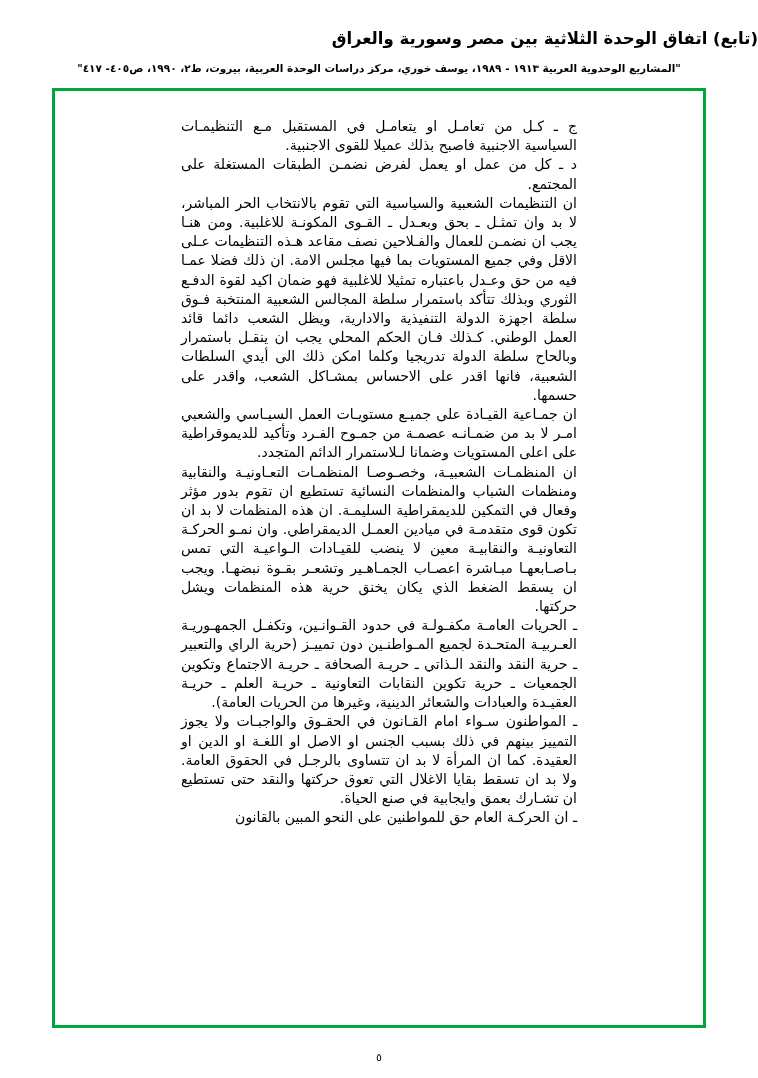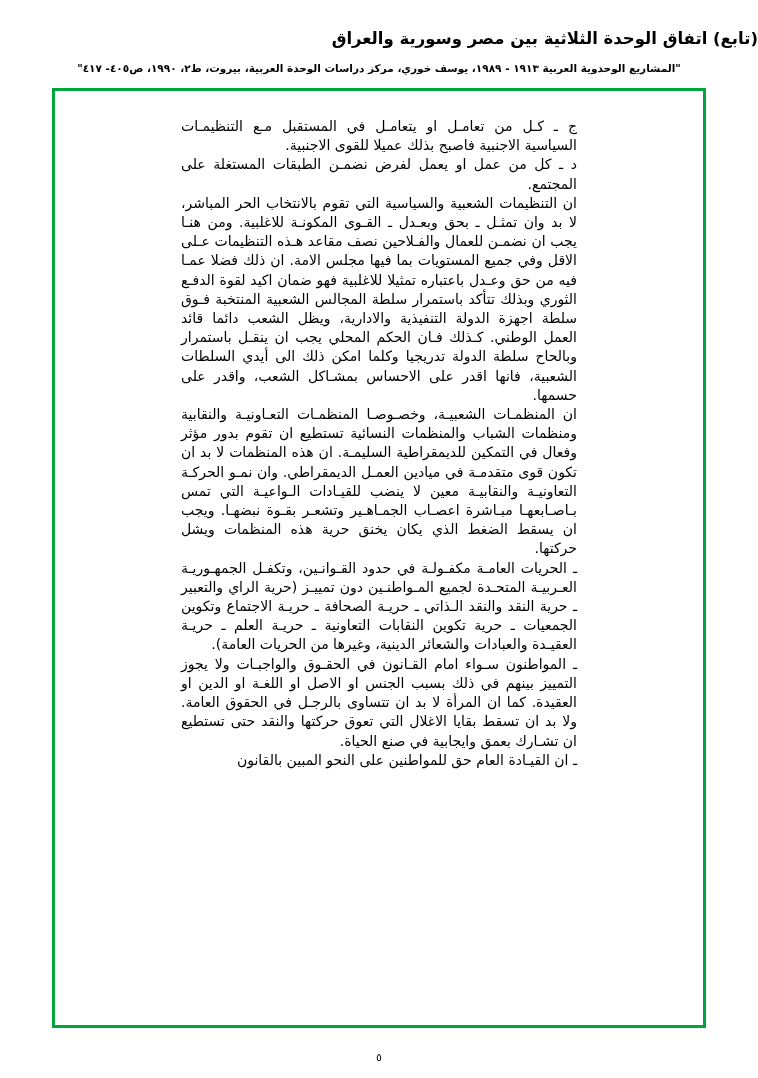--- a/index.html
+++ b/index.html
@@ -95,23 +95,24 @@
     <div class="doc-title">(تابع) اتفاق الوحدة الثلاثية بين مصر وسورية والعراق</div>
     <div class="doc-subtitle">"المشاريع الوحدوية العربية ١٩١٣ - ١٩٨٩، يوسف خوري، مركز دراسات الوحدة العربية، بيروت، ط٢، ١٩٩٠، ص٤٠٥- ٤١٧"</div>
   </div>
 
   <div class="frame">
     <div class="frame-inner">
       <div class="body-text">
         <p>ج ـ كـل من تعامـل او يتعامـل في المستقبل مـع التنظيمـات السياسية الاجنبية فاصبح بذلك عميلا للقوى الاجنبية.</p>
         <p>د ـ كل من عمل او يعمل لفرض نضمـن الطبقات المستغلة على المجتمع.</p>
         <p>ان التنظيمات الشعبية والسياسية التي تقوم بالانتخاب الحر المباشر، لا بد وان تمثـل ـ بحق وبعـدل ـ القـوى المكونـة للاغلبية. ومن هنـا يجب ان نضمـن للعمال والفـلاحين نصف مقاعد هـذه التنظيمات عـلى الاقل وفي جميع المستويات بما فيها مجلس الامة. ان ذلك فضلا عمـا فيه من حق وعـدل باعتباره تمثيلا للاغلبية فهو ضمان اكيد لقوة الدفـع الثوري وبذلك تتأكد باستمرار سلطة المجالس الشعبية المنتخبة فـوق سلطة اجهزة الدولة التنفيذية والادارية، ويظل الشعب دائما قائد العمل الوطني. كـذلك فـان الحكم المحلي يجب ان ينقـل باستمرار وبالحاح سلطة الدولة تدريجيا وكلما امكن ذلك الى أيدي السلطات الشعبية، فانها اقدر على الاحساس بمشـاكل الشعب، واقدر على حسمها.</p>
+        <p>ان جمـاعية القيـادة على جميـع مستويـات العمل السيـاسي والشعبي امـر لا بد من ضمـانـه عصمـة من جمـوح الفـرد وتأكيد للديموقراطية على اعلى المستويات وضمانا لـلاستمرار الدائم المتجدد.</p>
         <p>ان المنظمـات الشعبيـة، وخصـوصـا المنظمـات التعـاونيـة والنقابية ومنظمات الشباب والمنظمات النسائية تستطيع ان تقوم بدور مؤثر وفعال في التمكين للديمقراطية السليمـة. ان هذه المنظمات لا بد ان تكون قوى متقدمـة في ميادين العمـل الديمقراطي. وان نمـو الحركـة التعاونيـة والنقابيـة معين لا ينضب للقيـادات الـواعيـة التي تمس بـاصـابعهـا مبـاشرة اعصـاب الجمـاهـير وتشعـر بقـوة نبضهـا. ويجب ان يسقط الضغط الذي يكان يخنق حرية هذه المنظمات ويشل حركتها.</p>
         <p>ـ الحريات العامـة مكفـولـة في حدود القـوانـين، وتكفـل الجمهـوريـة العـربيـة المتحـدة لجميع المـواطنـين دون تمييـز (حرية الراي والتعبير ـ حرية النقد والنقد الـذاتي ـ حريـة الصحافة ـ حريـة الاجتماع وتكوين الجمعيات ـ حرية تكوين النقابات التعاونية ـ حريـة العلم ـ حريـة العقيـدة والعبادات والشعائر الدينية، وغيرها من الحريات العامة).</p>
         <p>ـ المواطنون سـواء امام القـانون في الحقـوق والواجبـات ولا يجوز التمييز بينهم في ذلك بسبب الجنس او الاصل او اللغـة او الدين او العقيدة. كما ان المرأة لا بد ان تتساوى بالرجـل في الحقوق العامة. ولا بد ان تسقط بقايا الاغلال التي تعوق حركتها والنقد حتى تستطيع ان تشـارك بعمق وايجابية في صنع الحياة.</p>
-        <p>ـ ان القيـادة العام حق للمواطنين على النحو المبين بالقانون</p>
+        <p>ـ ان الحركـة العام حق للمواطنين على النحو المبين بالقانون</p>
       </div>
     </div>
   </div>
 
   <div class="page-number">٥</div>
 
 </div>
 
 </body></html>

